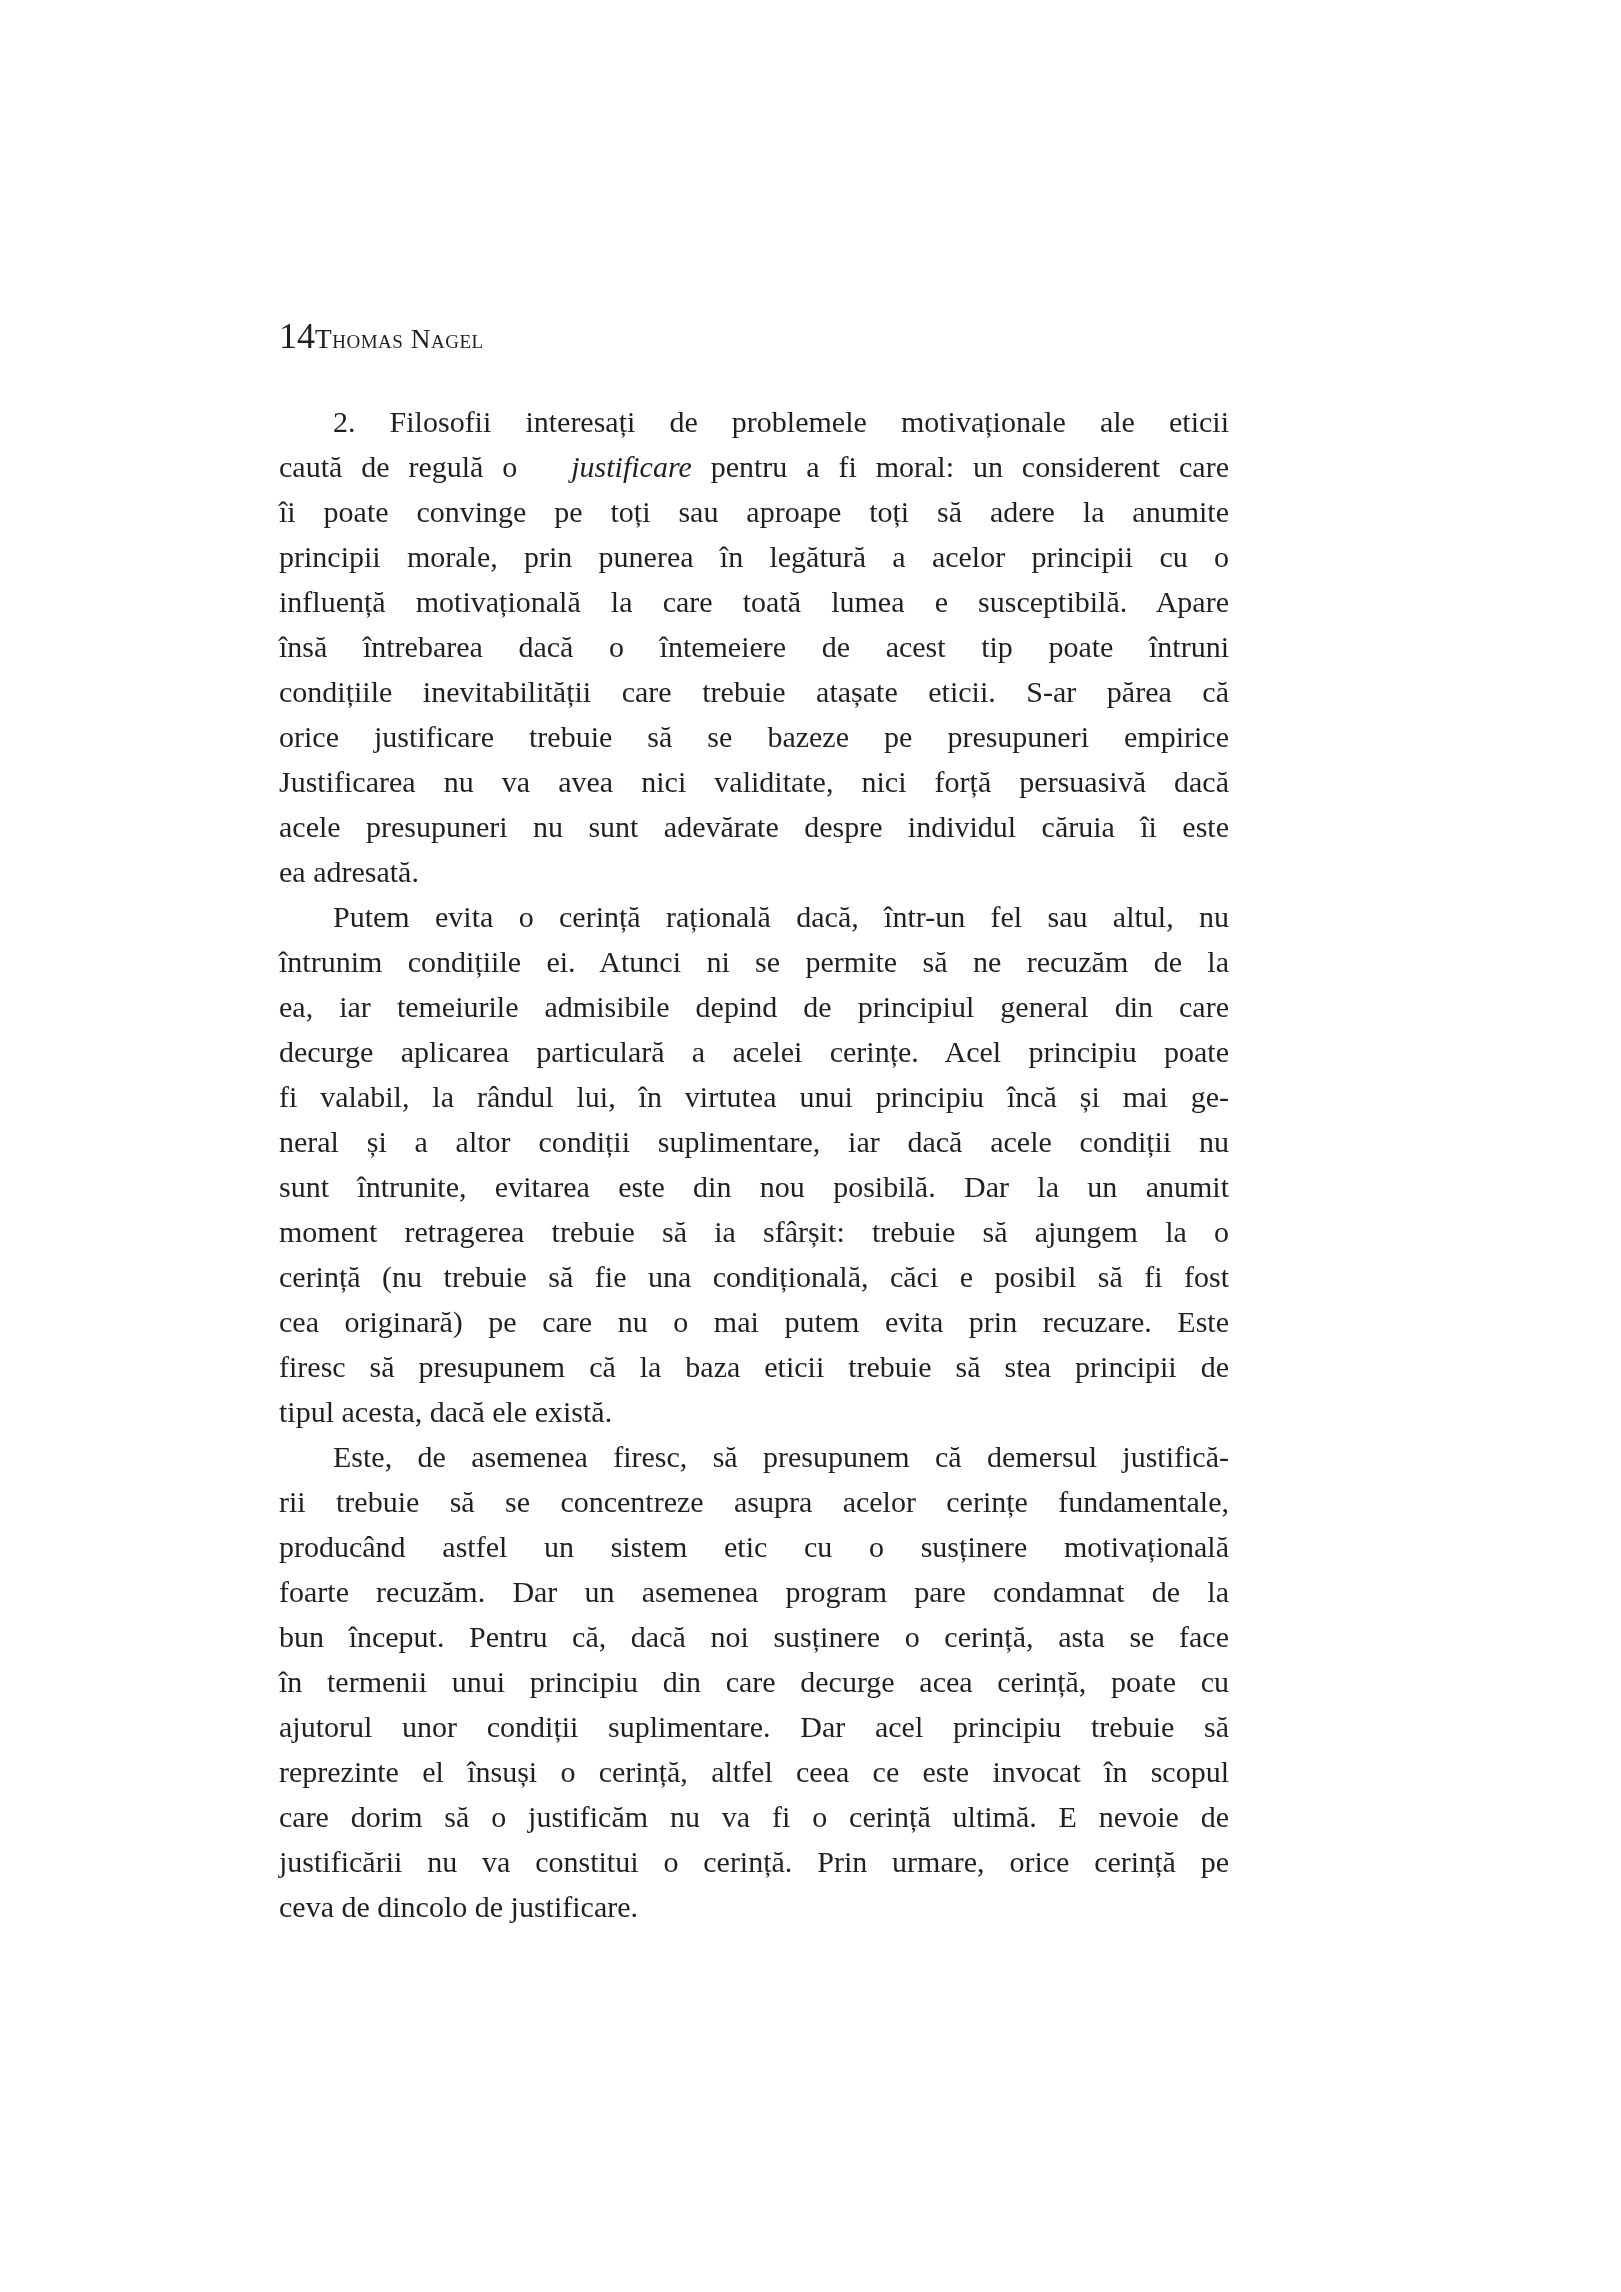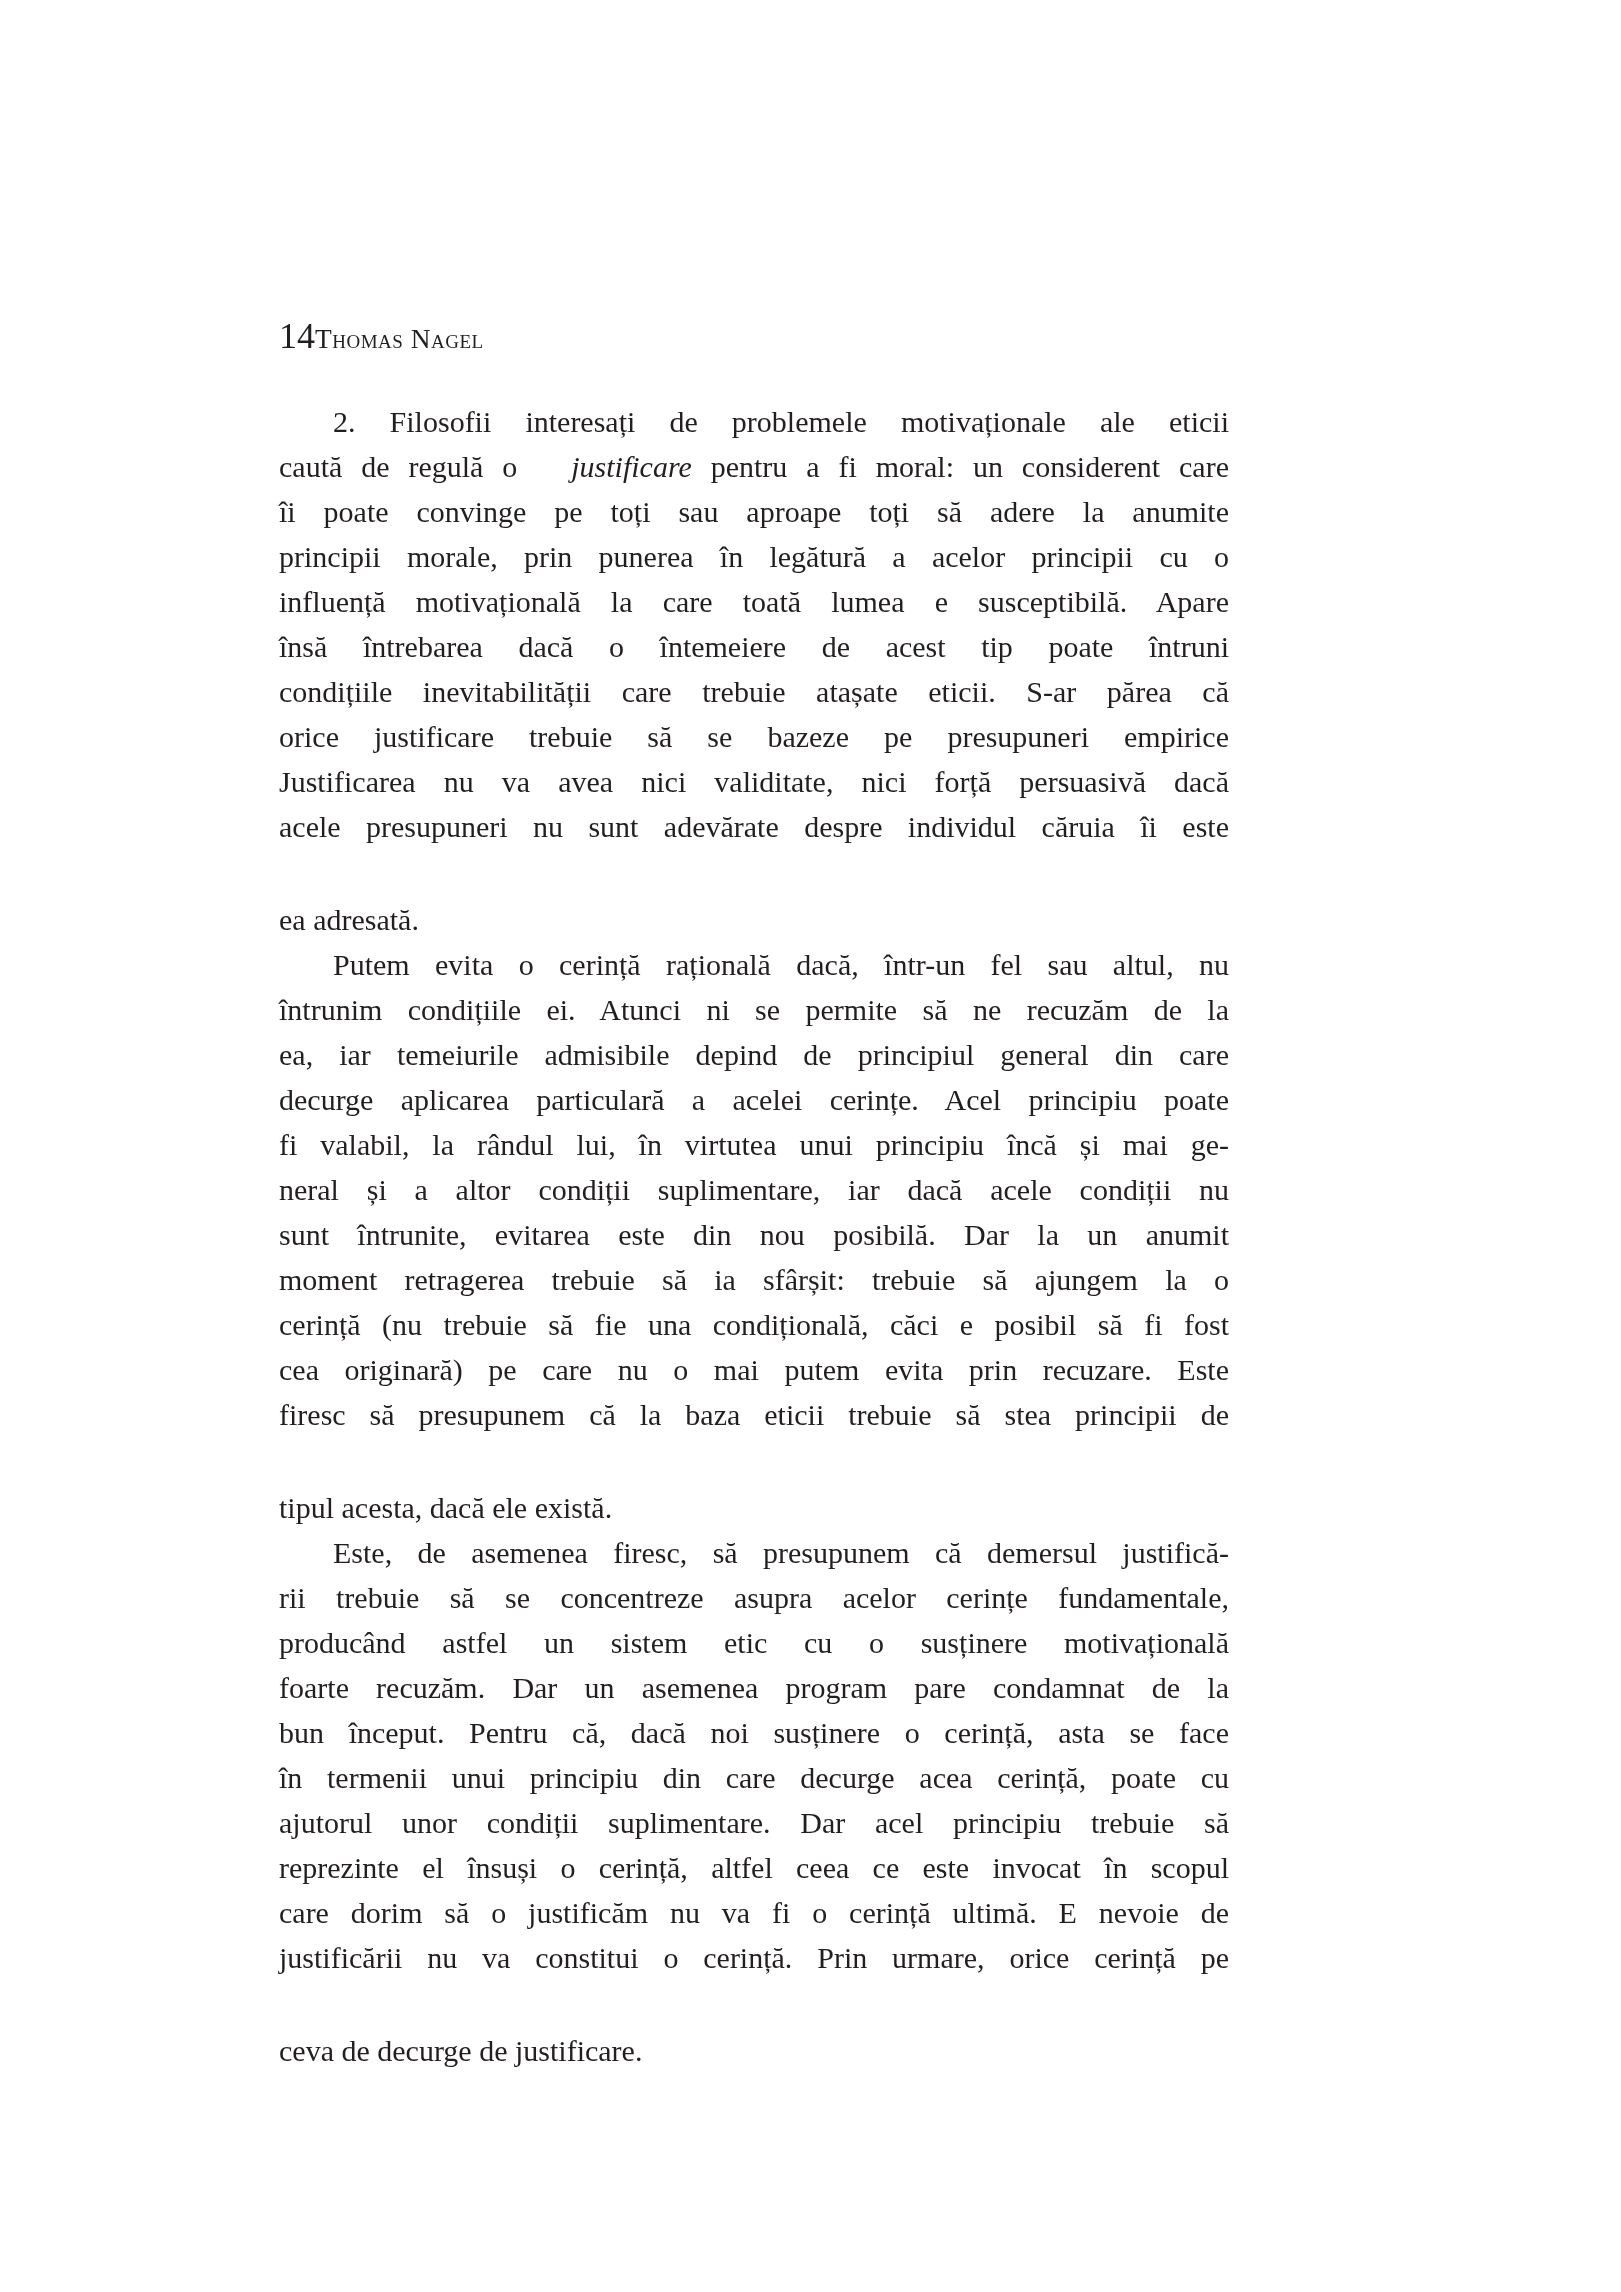--- a/index.html
+++ b/index.html
@@ -46,21 +46,20 @@
     display: block;
     height: 45px;
     white-space: nowrap;
     text-align: justify;
     text-align-last: justify;
     overflow: visible;
   }
   .line.last {
     text-align: left;
     text-align-last: left;
-    margin-top: 48px;
   }
   .line.indent {
     padding-left: 54px;
   }
   .line .inner {
     display: inline-block;
     width: 100%;
     white-space: normal;
     text-align: inherit;
     text-align-last: inherit;
@@ -116,16 +115,16 @@
     <div class="line indent"><span class="inner">Este, de asemenea firesc, să presupunem că demersul justifică-</span></div>
     <div class="line"><span class="inner">rii trebuie să se concentreze asupra acelor cerințe fundamentale,</span></div>
     <div class="line"><span class="inner">producând astfel un sistem etic cu o susținere motivațională</span></div>
     <div class="line"><span class="inner">foarte recuzăm. Dar un asemenea program pare condamnat de la</span></div>
     <div class="line"><span class="inner">bun început. Pentru că, dacă noi susținere o cerință, asta se face</span></div>
     <div class="line"><span class="inner">în termenii unui principiu din care decurge acea cerință, poate cu</span></div>
     <div class="line"><span class="inner">ajutorul unor condiții suplimentare. Dar acel principiu trebuie să</span></div>
     <div class="line"><span class="inner">reprezinte el însuși o cerință, altfel ceea ce este invocat în scopul</span></div>
     <div class="line"><span class="inner">care dorim să o justificăm nu va fi o cerință ultimă. E nevoie de</span></div>
     <div class="line"><span class="inner">justificării nu va constitui o cerință. Prin urmare, orice cerință pe</span></div>
-    <div class="line last"><span class="inner">ceva de decurge de justificare.</span></div>
+    <div class="line last"><span class="inner">ceva de dincolo de justificare.</span></div>
   </div>
 </div>
 
 
 </body></html>

